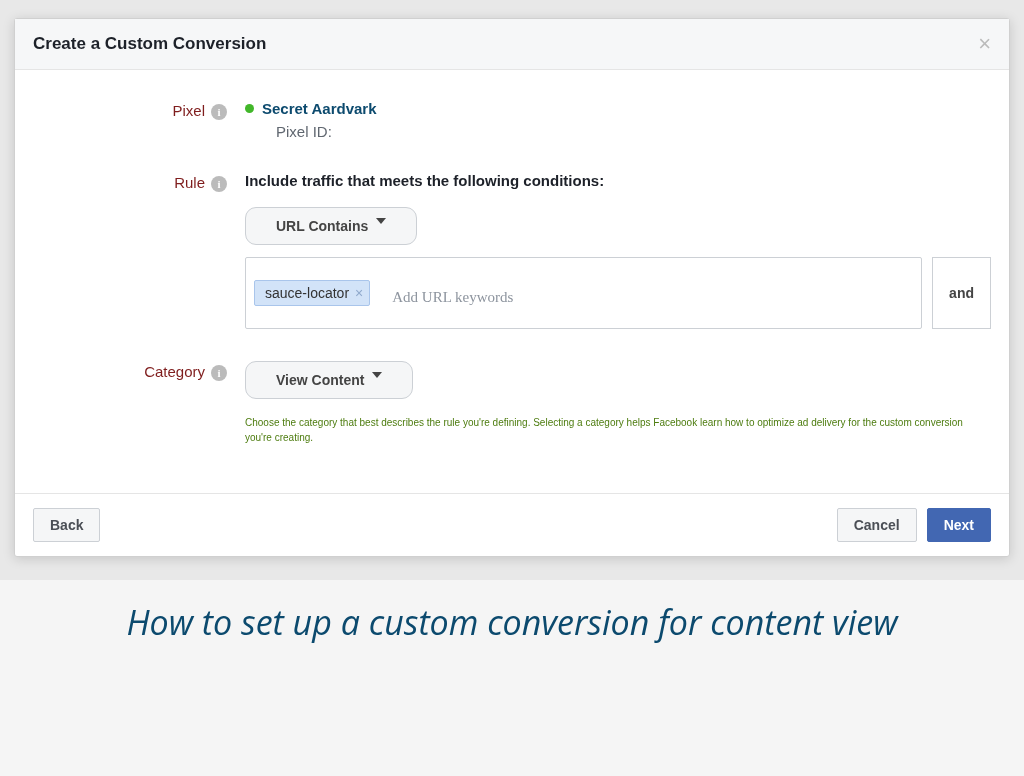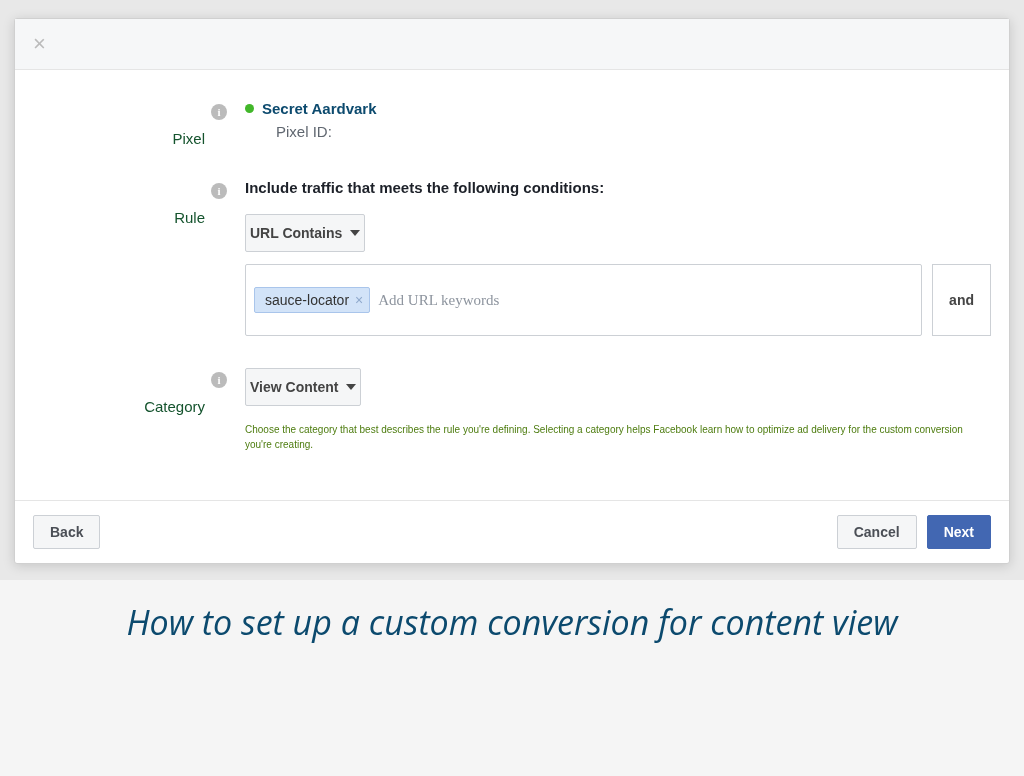--- a/index.html
+++ b/index.html
@@ -61,23 +61,22 @@
       text-align: right;
       padding-right: 6px;
       padding-top: 2px;
       display: flex;
       align-items: flex-start;
       justify-content: flex-end;
       gap: 6px;
     }
     .label-text {
       font-size: 15px;
-      color: #14532d;
+      color: #7f1d1d;
       font-weight: normal;
-      margin-top: 28px;
     }
     .info-icon {
       display: inline-flex;
       width: 16px;
       height: 16px;
       border-radius: 50%;
       background: #bbb;
       color: #fff;
       font-size: 11px;
       font-weight: bold;
@@ -115,26 +114,26 @@
       margin-left: 31px;
     }
     .rule-heading {
       font-size: 15px;
       font-weight: bold;
       color: #1d2129;
       margin-bottom: 18px;
     }
     .dropdown-btn {
       display: inline-flex;
-      align-items: center;
+      align-items: flex-start;
       gap: 8px;
       background: #f5f6f7;
       border: 1px solid #ccd0d5;
-      border-radius: 2px;
-      padding: 10px 4px;
+      border-radius: 11px;
+      padding: 10px 30px;
       font-size: 14px;
       font-weight: bold;
       color: #444;
       cursor: pointer;
     }
     .caret-down {
       width: 0; height: 0;
       border-left: 5px solid transparent;
       border-right: 5px solid transparent;
       border-top: 6px solid #444;
@@ -143,23 +142,23 @@
       display: flex;
       gap: 10px;
       margin-top: 12px;
       align-items: stretch;
     }
     .tag-input {
       flex: 1;
       border: 1px solid #ccd0d5;
       border-radius: 2px;
       display: flex;
-      align-items: center;
+      align-items: flex-end;
       padding: 22px 8px;
-      gap: 8px;
+      gap: 22px;
       min-height: 46px;
     }
     .tag {
       background: #d2e3f8;
       border: 1px solid #a9c5eb;
       border-radius: 2px;
       padding: 4px 6px 4px 10px;
       font-size: 14px;
       color: #333;
       display: inline-flex;
@@ -239,20 +238,21 @@
       font-family: "Segoe UI", "Open Sans", Helvetica, Arial, sans-serif;
     }
   </style>
 </head>
 <body>
 
 <div class="bg-blur"></div>
 
 <div class="modal">
   <div class="modal-header">
+    <div class="modal-title">Create a Custom Conversion</div>
     <div class="close-x">×</div>
   </div>
 
   <div class="modal-body">
 
     <div class="form-row">
       <div class="label-col">
         <span class="label-text">Pixel</span>
         <span class="info-icon">i</span>
       </div>

